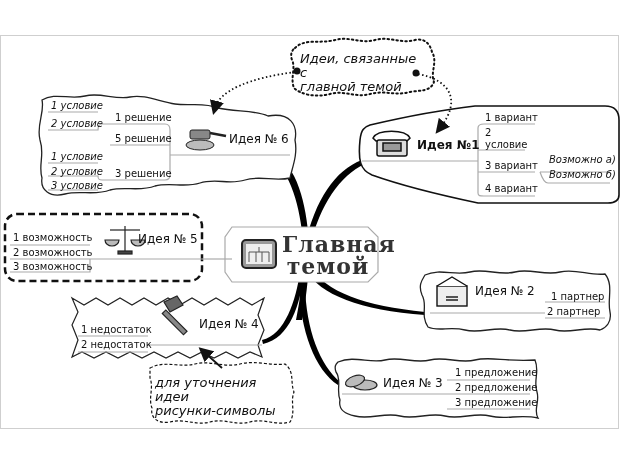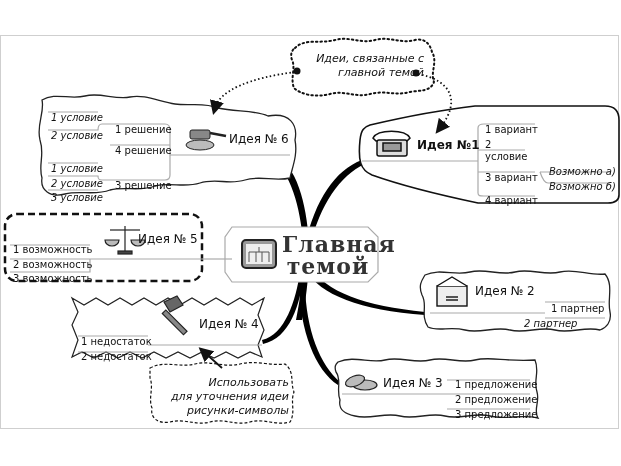--- a/index.html
+++ b/index.html
@@ -1,23 +1,23 @@
 <!DOCTYPE html>
 <html><head>
 <meta charset="utf-8">
 <style>
   html, body { margin:0; padding:0; background:#ffffff; }
   body { width:621px; height:466px; position:relative; overflow:hidden; font-family:"DejaVu Sans", sans-serif; }
   #frame { position:absolute; left:0; top:35px; width:619px; height:394px; border:1px solid #cfcfcf; box-sizing:border-box; }
   svg#map { position:absolute; left:0; top:0; }
-  .lbl { position:absolute; font-size:10px; color:#111; white-space:nowrap; line-height:12px; font-family:"DejaVu Sans", sans-serif;margin-top:12px; }
+  .lbl { position:absolute; font-size:10px; color:#111; white-space:nowrap; line-height:12px; font-family:"DejaVu Sans", sans-serif; }
   .it { font-style:italic; }
   .title { position:absolute; font-size:12px; color:#111; white-space:nowrap; font-family:"DejaVu Sans", sans-serif; }
   .main-title { position:absolute; font-family:"DejaVu Serif", serif; font-weight:bold; font-size:22px; color:#333; text-align:center; line-height:22px; letter-spacing:1px; }
-  .callout { position:absolute; font-style:italic; font-size:11px; text-align:right; line-height:14px; color:#111; }
+  .callout { position:absolute; font-style:italic; font-size:13px; text-align:left; line-height:14px; color:#111; }
 </style>
 </head>
 <body>
 
 <div id="frame"></div>
 
 <svg id="map" width="621" height="466">
   <defs>
     <marker id="arr" markerWidth="8" markerHeight="8" refX="4" refY="4" orient="auto">
       <path d="M0,0 L8,4 L0,8 z" fill="#111"></path>
@@ -133,21 +133,21 @@
   </g>
 </svg>
 
 <div class="main-title" style="left:282px; top:233px; width:92px;">
   <div>Главная</div>
   <div>темой</div>
 </div>
 
 <div class="title" style="left:229px; top:132px;">Идея № 6</div>
 <div class="lbl" style="left:115px; top:112px;">1 решение</div>
-<div class="lbl" style="left:115px; top:133px;">4 решение</div>
+<div class="lbl" style="left:115px; top:133px;">5 решение</div>
 <div class="lbl" style="left:115px; top:168px;">3 решение</div>
 <div class="lbl it" style="left:51px; top:100px;">1 условие</div>
 <div class="lbl it" style="left:51px; top:118px;">2 условие</div>
 <div class="lbl it" style="left:51px; top:151px;">1 условие</div>
 <div class="lbl it" style="left:51px; top:166px;">2 условие</div>
 <div class="lbl it" style="left:51px; top:180px;">3 условие</div>
 
 <div class="title" style="left:417px; top:138px;font-weight:bold;">Идея №1</div>
 <div class="lbl" style="left:485px; top:112px;">1 вариант</div>
 <div class="lbl" style="left:485px; top:127px;">2</div>
@@ -161,28 +161,27 @@
 <div class="lbl" style="left:13px; top:232px;">1 возможность</div>
 <div class="lbl" style="left:13px; top:247px;">2 возможность</div>
 <div class="lbl" style="left:13px; top:261px;">3 возможность</div>
 
 <div class="title" style="left:199px; top:317px;">Идея № 4</div>
 <div class="lbl" style="left:81px; top:324px;">1 недостаток</div>
 <div class="lbl" style="left:81px; top:339px;">2 недостаток</div>
 
 <div class="title" style="left:475px; top:284px;">Идея № 2</div>
 <div class="lbl" style="left:551px; top:291px;">1 партнер</div>
-<div class="lbl" style="left:524px; top:306px;font-style:italic;">2 партнер</div>
+<div class="lbl" style="left:547px; top:306px;">2 партнер</div>
 
 <div class="title" style="left:383px; top:376px;">Идея № 3</div>
 <div class="lbl" style="left:455px; top:367px;">1 предложение</div>
 <div class="lbl" style="left:455px; top:382px;">2 предложение</div>
 <div class="lbl" style="left:455px; top:397px;">3 предложение</div>
 
 <div class="callout" style="left:300px; top:52px; width:124px;">
   <div>Идеи, связанные с</div>
   <div>главной темой</div>
 </div>
 <div class="callout" style="left:155px; top:376px; width:134px;">
-  <div>Использовать</div>
   <div>для уточнения идеи</div>
   <div>рисунки-символы</div>
 </div>
 
 </body></html>

